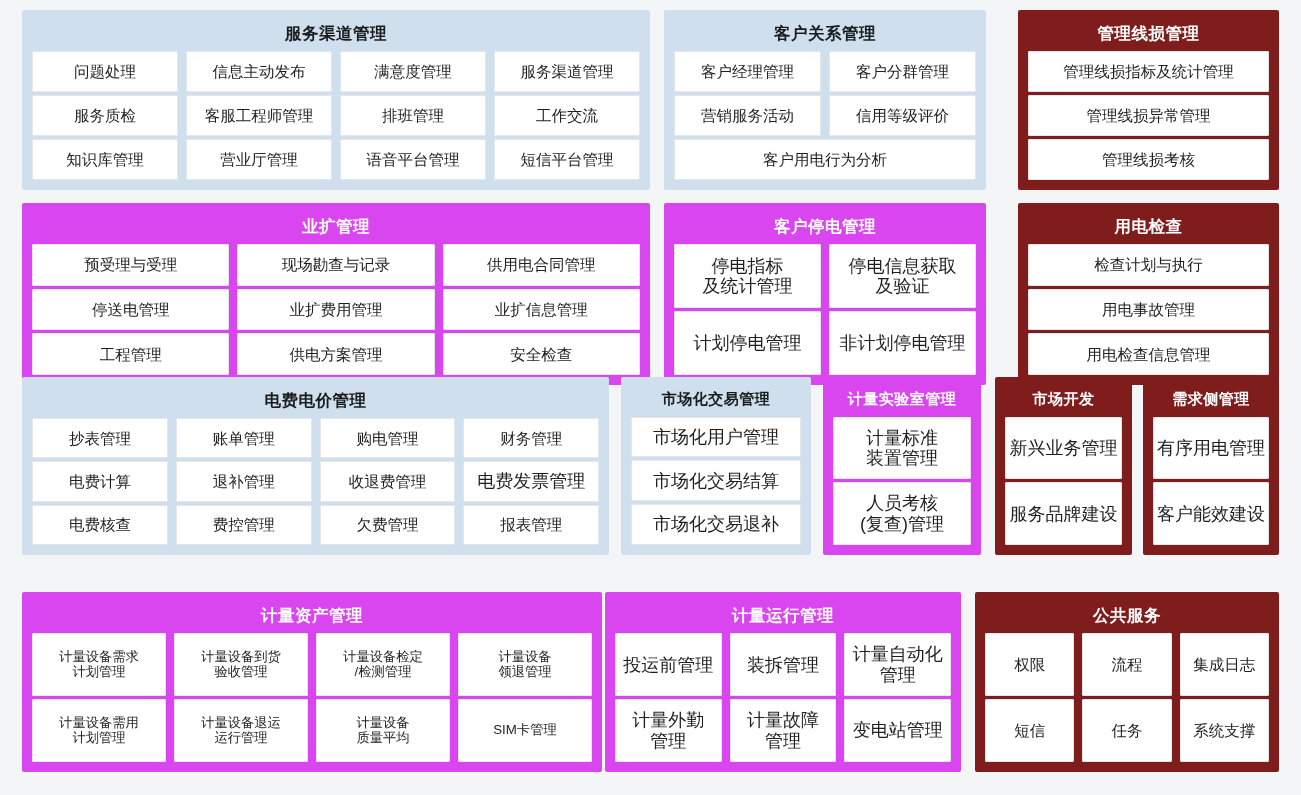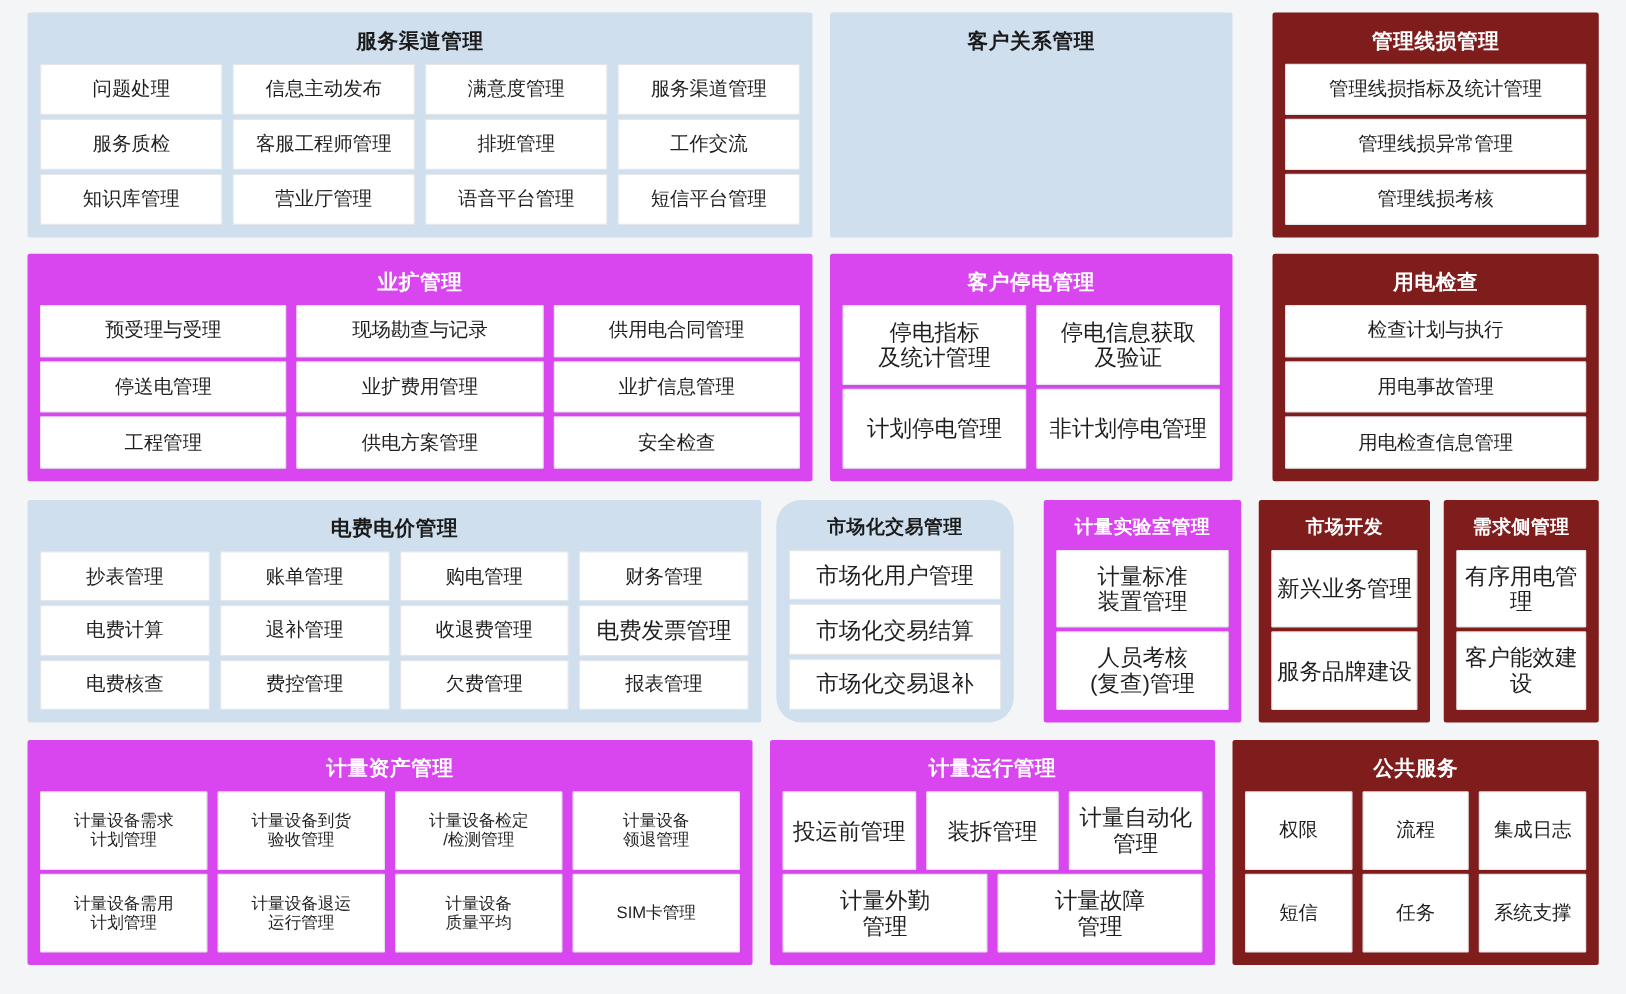--- a/index.html
+++ b/index.html
@@ -9,21 +9,21 @@
     background:#f4f5f7;
     font-family:"Liberation Sans","DejaVu Sans",sans-serif;
     overflow:hidden;
   }
   .canvas{position:relative;width:1301px;height:795px;box-sizing:border-box;}
 
   
   .row{display:flex;position:absolute;left:22px;right:22px;}
   #row1{top:10px;height:180px;}
   #row2{top:203px;height:182px;}
-  #row3{top:400px;height:178px;}
+  #row3{top:377px;height:178px;}
   #row4{top:592px;height:180px;}
 
   
   .panel{
     box-sizing:border-box;
     display:flex;flex-direction:column;
     padding:8px 10px 10px 10px;
     border-radius:2px;
     overflow:hidden;
   }
@@ -64,26 +64,26 @@
   }
   .cell.small{font-size:18px;}
   .cell.tiny{font-size:13.3px;}
 
   
   .w-main{flex:0 0 628px;margin-right:14px;}
   .w-mid{flex:0 0 322px;margin-right:32px;}
   .w-right{flex:1 1 auto;}
 
   .w-main3{flex:0 0 587px;margin-right:12px;}
-  .w-mid3{flex:0 0 190px;margin-right:24px;border-radius:20px;}
+  .w-mid3{flex:0 0 190px;margin-right:12px;}
   .w-lab3{flex:0 0 158px;margin-right:14px;}
   .w-r3a{flex:0 0 137px;margin-right:11px;}
   .w-r3b{flex:1 1 auto;}
 
-  .w-main4{flex:0 0 580px;margin-right:14px;}
+  .w-main4{flex:0 0 580px;margin-right:3px;}
   .w-mid4{flex:0 0 356px;margin-right:14px;}
   .w-right4{flex:1 1 auto;}
 </style>
 </head>
 <body>
 
 <div class="canvas">
 
   <div class="row" id="row1">
 
@@ -106,20 +106,33 @@
           <div class="cell">知识库管理</div>
           <div class="cell">营业厅管理</div>
           <div class="cell">语音平台管理</div>
           <div class="cell">短信平台管理</div>
         </div>
       </div>
     </div>
 
     <div class="panel lightblue w-mid">
       <div class="panel-title">客户关系管理</div>
+      <div class="rows-wrap">
+        <div class="cell-row">
+          <div class="cell">客户经理管理</div>
+          <div class="cell">客户分群管理</div>
+        </div>
+        <div class="cell-row">
+          <div class="cell">营销服务活动</div>
+          <div class="cell">信用等级评价</div>
+        </div>
+        <div class="cell-row">
+          <div class="cell">客户用电行为分析</div>
+        </div>
+      </div>
     </div>
 
     <div class="panel teal w-right">
       <div class="panel-title">管理线损管理</div>
       <div class="rows-wrap">
         <div class="cell-row">
           <div class="cell">管理线损指标及统计管理</div>
         </div>
         <div class="cell-row">
           <div class="cell">管理线损异常管理</div>
@@ -300,20 +313,21 @@
           <div class="cell small">投运前管理</div>
           <div class="cell small">装拆管理</div>
           <div class="cell small">计量自动化
 管理</div>
         </div>
         <div class="cell-row">
           <div class="cell small">计量外勤
 管理</div>
           <div class="cell small">计量故障
 管理</div>
+          <div class="cell small">变电站管理</div>
         </div>
       </div>
     </div>
 
     <div class="panel teal w-right4">
       <div class="panel-title">公共服务</div>
       <div class="rows-wrap">
         <div class="cell-row">
           <div class="cell">权限</div>
           <div class="cell">流程</div>

